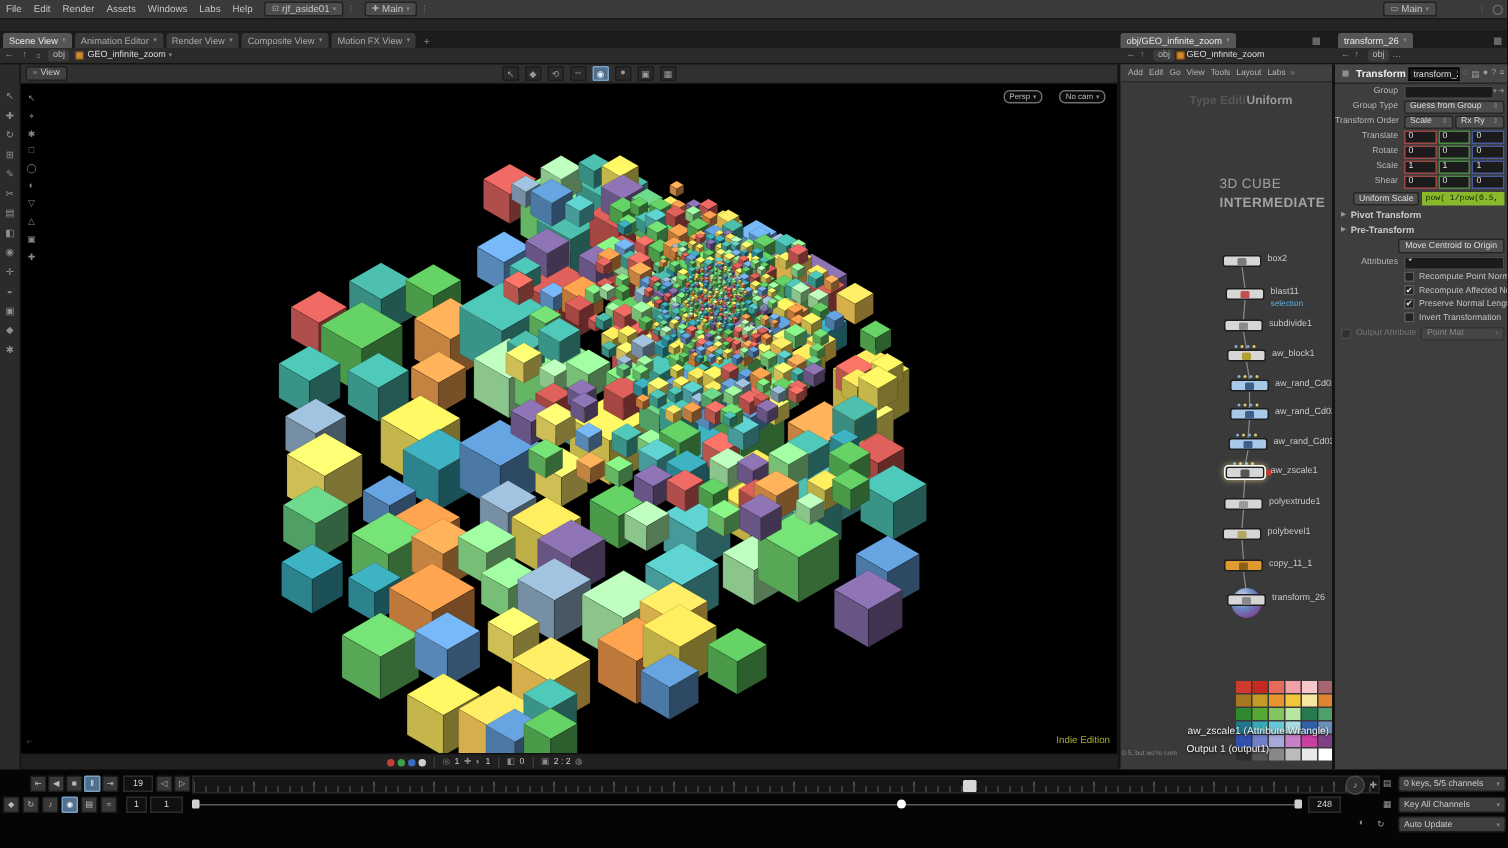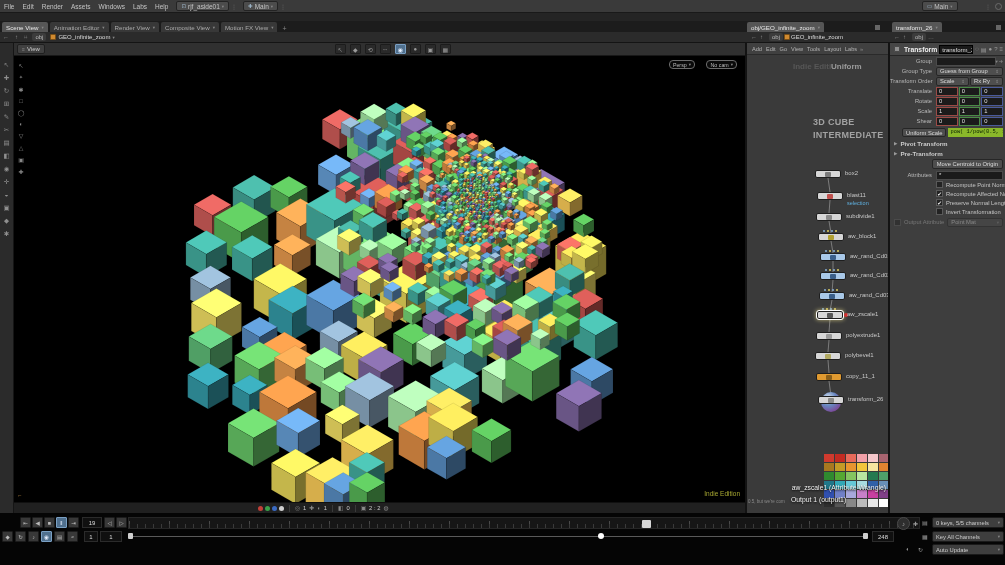--- a/index.html
+++ b/index.html
@@ -44,21 +44,21 @@
 .dbv{color:#ccc;font-size:5.8px}
 .dbi{color:#8a8a8a;font-size:5.8px}
 .dbsep{width:1px;height:7px;background:#3a3a3a;margin:0 2px}
 
 #network{position:absolute;left:745px;top:43px;width:143px;height:470px;background:#3a3a3a;border-left:2px solid #131313}
 #net-menus{height:12px;background:#404040;border-bottom:1px solid #2a2a2a;display:flex;align-items:center;font-size:5.6px;color:#b4b4b4;padding-left:3px;gap:1px}
 #net-menus .mi{padding:0 2px}
 #net-canvas{position:relative;width:100%;height:458px;overflow:hidden}
 #net-watermark{position:absolute;left:46px;top:7px;font-size:8px;font-weight:bold;color:#575757}
 #net-type{position:absolute;left:84px;top:7px;font-size:8px;font-weight:bold;color:#9b9b9b}
-#sticky1{position:absolute;left:66px;top:62px;font-size:9px;font-weight:bold;color:#a2a2a2;letter-spacing:.3px}
+#sticky1{position:absolute;left:66px;top:62px;font-size:9px;font-weight:normal;color:#a2a2a2;letter-spacing:.3px}
 #sticky2{position:absolute;left:66px;top:75px;font-size:9px;font-weight:bold;color:#a2a2a2;letter-spacing:.3px}
 .nbody{position:absolute;width:26px;height:8px;border-radius:2px;border:1px solid #1e1e1e;display:flex;align-items:center;justify-content:center}
 .nbody i{width:6px;height:5px;display:block;border-radius:1px}
 .nsel{outline:1px solid #fff;box-shadow:0 0 4px 1px rgba(255,240,150,.65)}
 .nbadge{position:absolute;right:-6px;top:1px;width:4px;height:4px;border-radius:50%;background:#d03030}
 .ndots{position:absolute;width:16px;height:2px}
 .ndots i{position:absolute;top:0;width:2px;height:2px;border-radius:50%}
 .nlabel{position:absolute;font-size:6px;color:#c8c8c8;white-space:nowrap}
 .nsub{position:absolute;font-size:5.5px;color:#5fb0e0;white-space:nowrap}
 #palette-grid{position:absolute;left:77px;top:399px;width:65px;display:grid;grid-template-columns:repeat(6,1fr);gap:1px}
@@ -2500,21 +2500,21 @@
         <line x1="82" y1="166" x2="84" y2="178" stroke="#a8a8a8" stroke-width="0.8" opacity="0.75"></line>
         <line x1="84" y1="186" x2="86" y2="198" stroke="#a8a8a8" stroke-width="0.8" opacity="0.75"></line>
         <line x1="86" y1="206" x2="86" y2="217" stroke="#a8a8a8" stroke-width="0.8" opacity="0.75"></line>
         <line x1="86" y1="225" x2="85" y2="237" stroke="#a8a8a8" stroke-width="0.8" opacity="0.75"></line>
         <line x1="85" y1="245" x2="83" y2="256" stroke="#a8a8a8" stroke-width="0.8" opacity="0.75"></line>
         <line x1="83" y1="264" x2="82" y2="277" stroke="#a8a8a8" stroke-width="0.8" opacity="0.75"></line>
         <line x1="82" y1="285" x2="81" y2="297" stroke="#a8a8a8" stroke-width="0.8" opacity="0.75"></line>
         <line x1="81" y1="305" x2="82" y2="318" stroke="#a8a8a8" stroke-width="0.8" opacity="0.75"></line>
         <line x1="82" y1="326" x2="84" y2="341" stroke="#a8a8a8" stroke-width="0.8" opacity="0.75"></line>
       </svg>
-    <span id="net-watermark">Indie Editi</span>
+    <span id="net-watermark">Type Editi</span>
     <span id="net-type">Uniform</span>
     <span id="sticky1">3D CUBE</span>
     <span id="sticky2">INTERMEDIATE</span>
     <div id="palette-grid">
         <div style="background: rgb(208, 58, 46);"></div>
         <div style="background: rgb(195, 43, 34);"></div>
         <div style="background: rgb(232, 106, 90);"></div>
         <div style="background: rgb(242, 160, 168);"></div>
         <div style="background: rgb(246, 200, 204);"></div>
         <div style="background: rgb(168, 100, 112);"></div>

